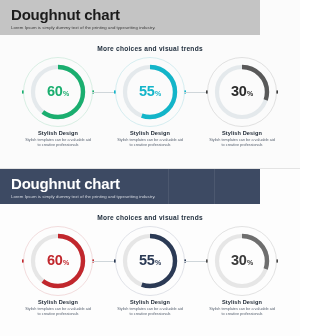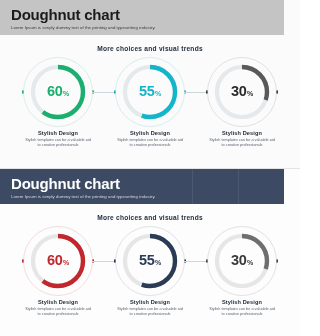--- a/index.html
+++ b/index.html
@@ -9,21 +9,21 @@
     font-family: "Liberation Sans", sans-serif;
     overflow: hidden;
   }
   .slide { position: relative; width: 300px; height: 168px; overflow: hidden; }
   .slide.light { background: #fbfbfb; }
   .slide.dark-variant { background: #fdfdfd; }
 
   
   .header {
     position: relative;
-    width: 284px;
+    width: 260px;
     padding: 6px 16px 7px 11px;
   }
   .header.gray { background: #c4c4c4; height: 35px; }
   .header.navy { background: #3d4a63; height: 35px; }
   .header-stripes {
     position: absolute; top: 0; right: 0; bottom: 0; width: 118px;
     pointer-events: none;
   }
   .header.navy .header-stripes::before {
     content: ""; position: absolute; top: 0; bottom: 0; left: 26px;

